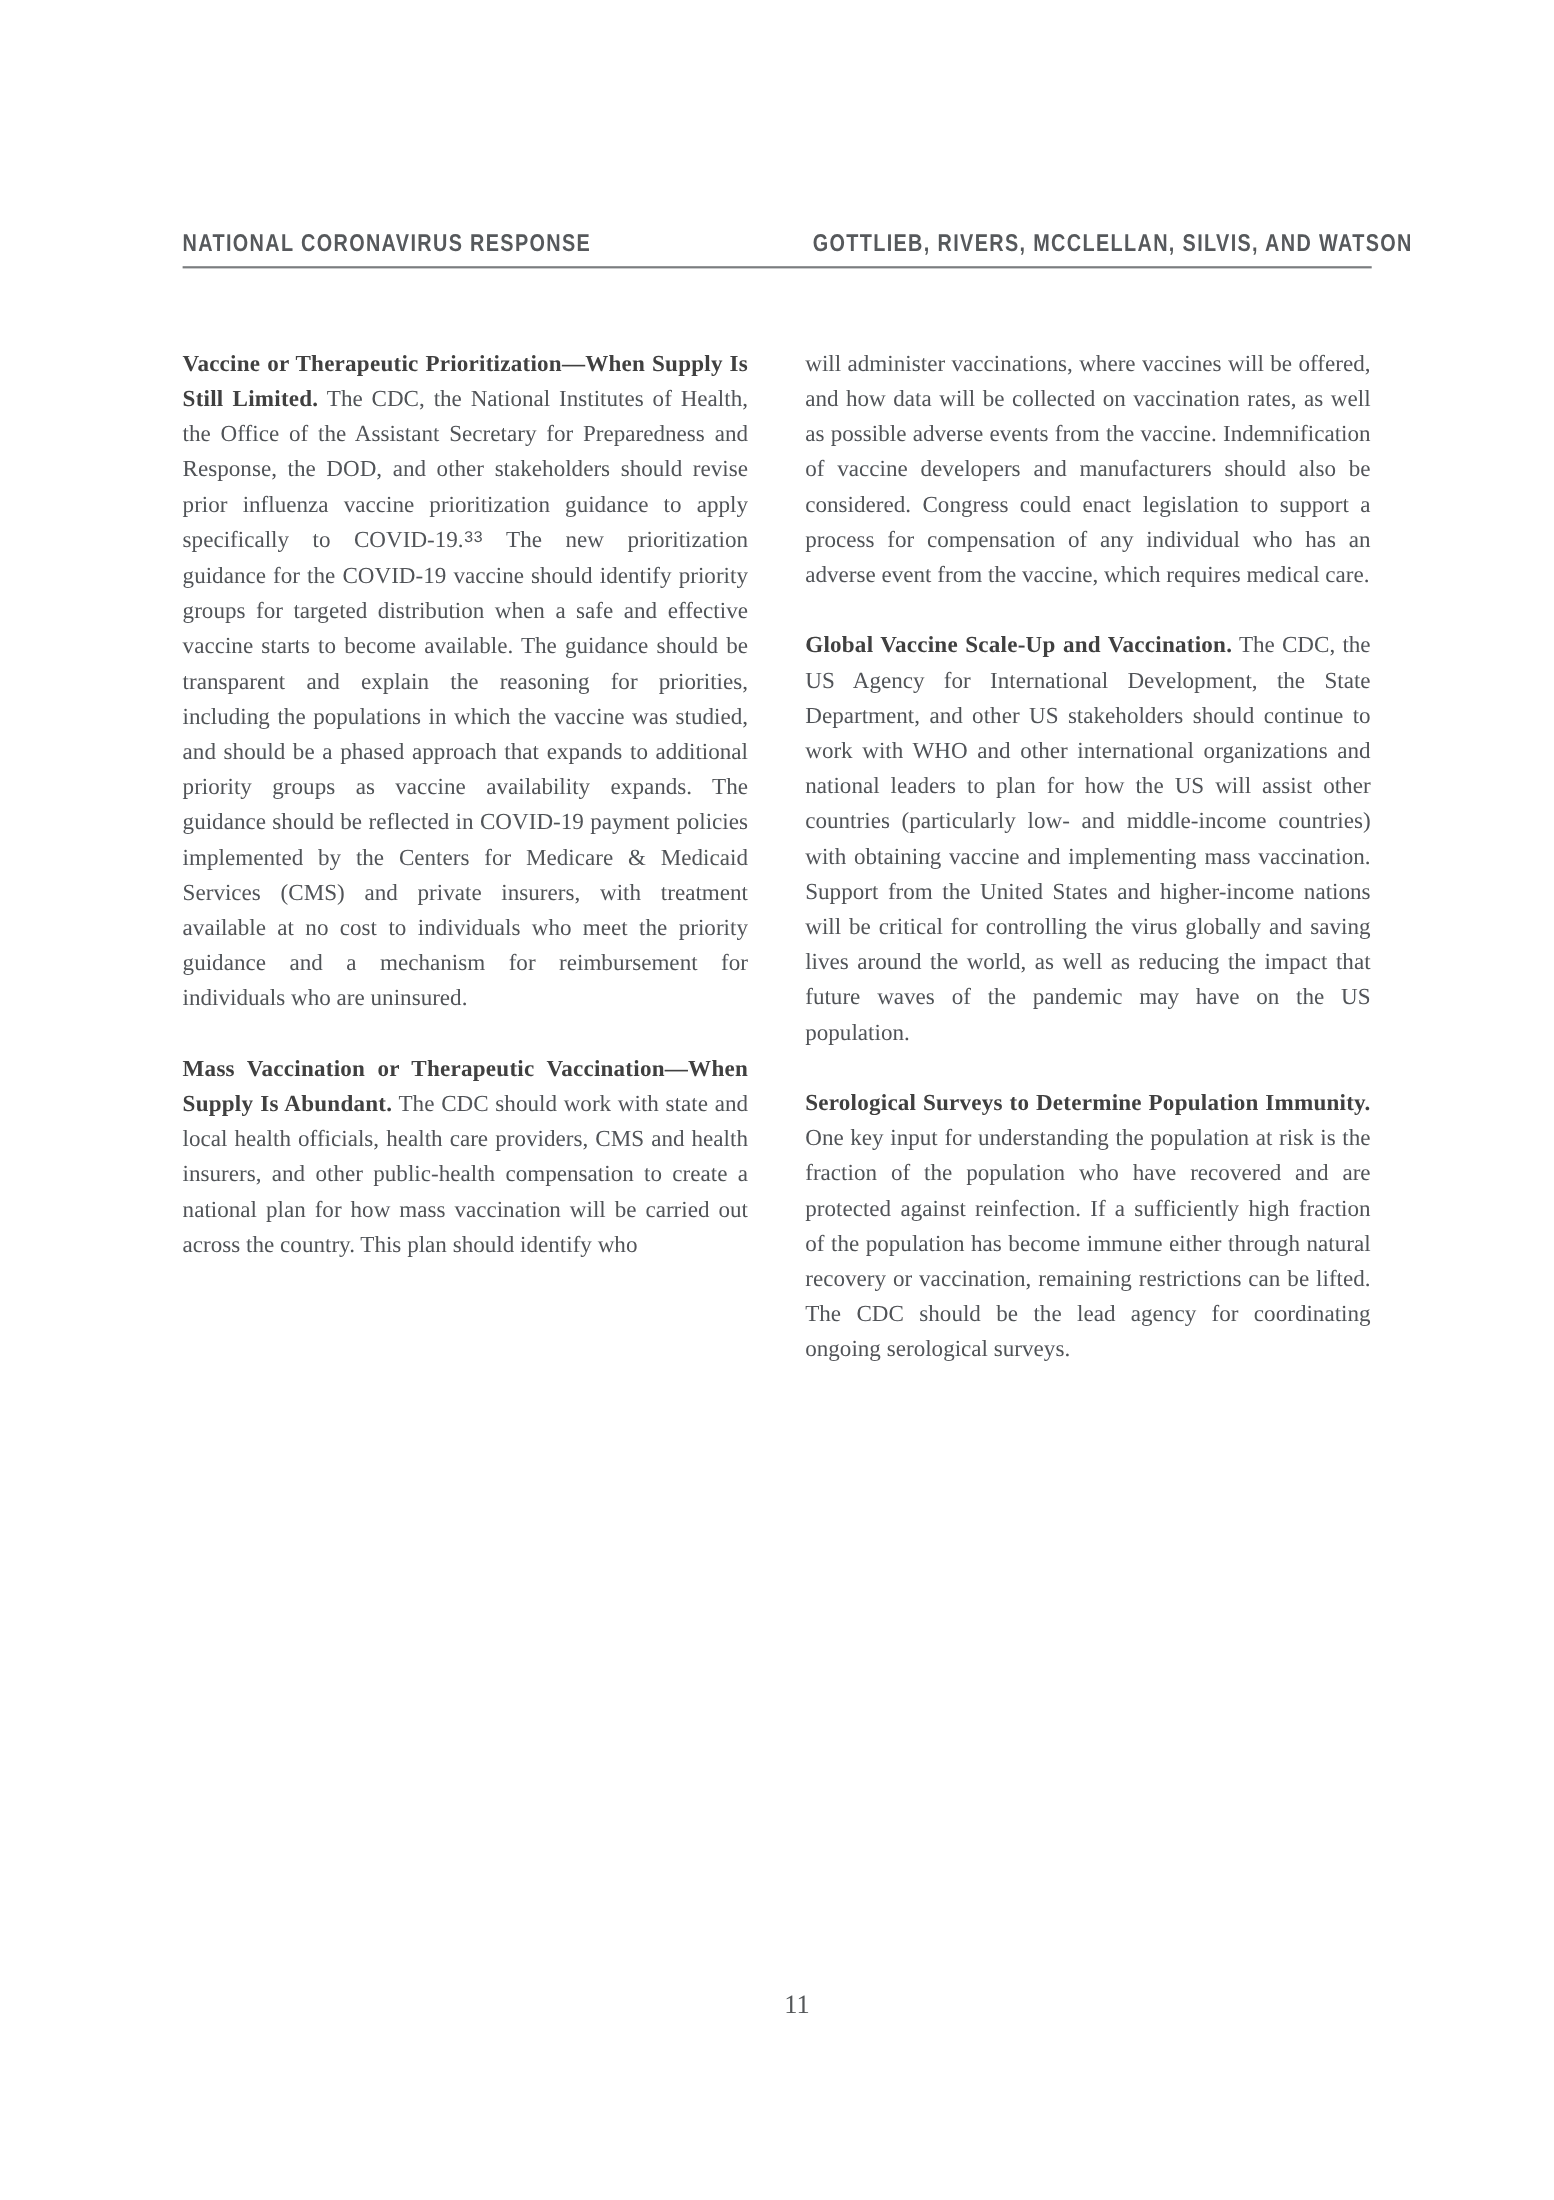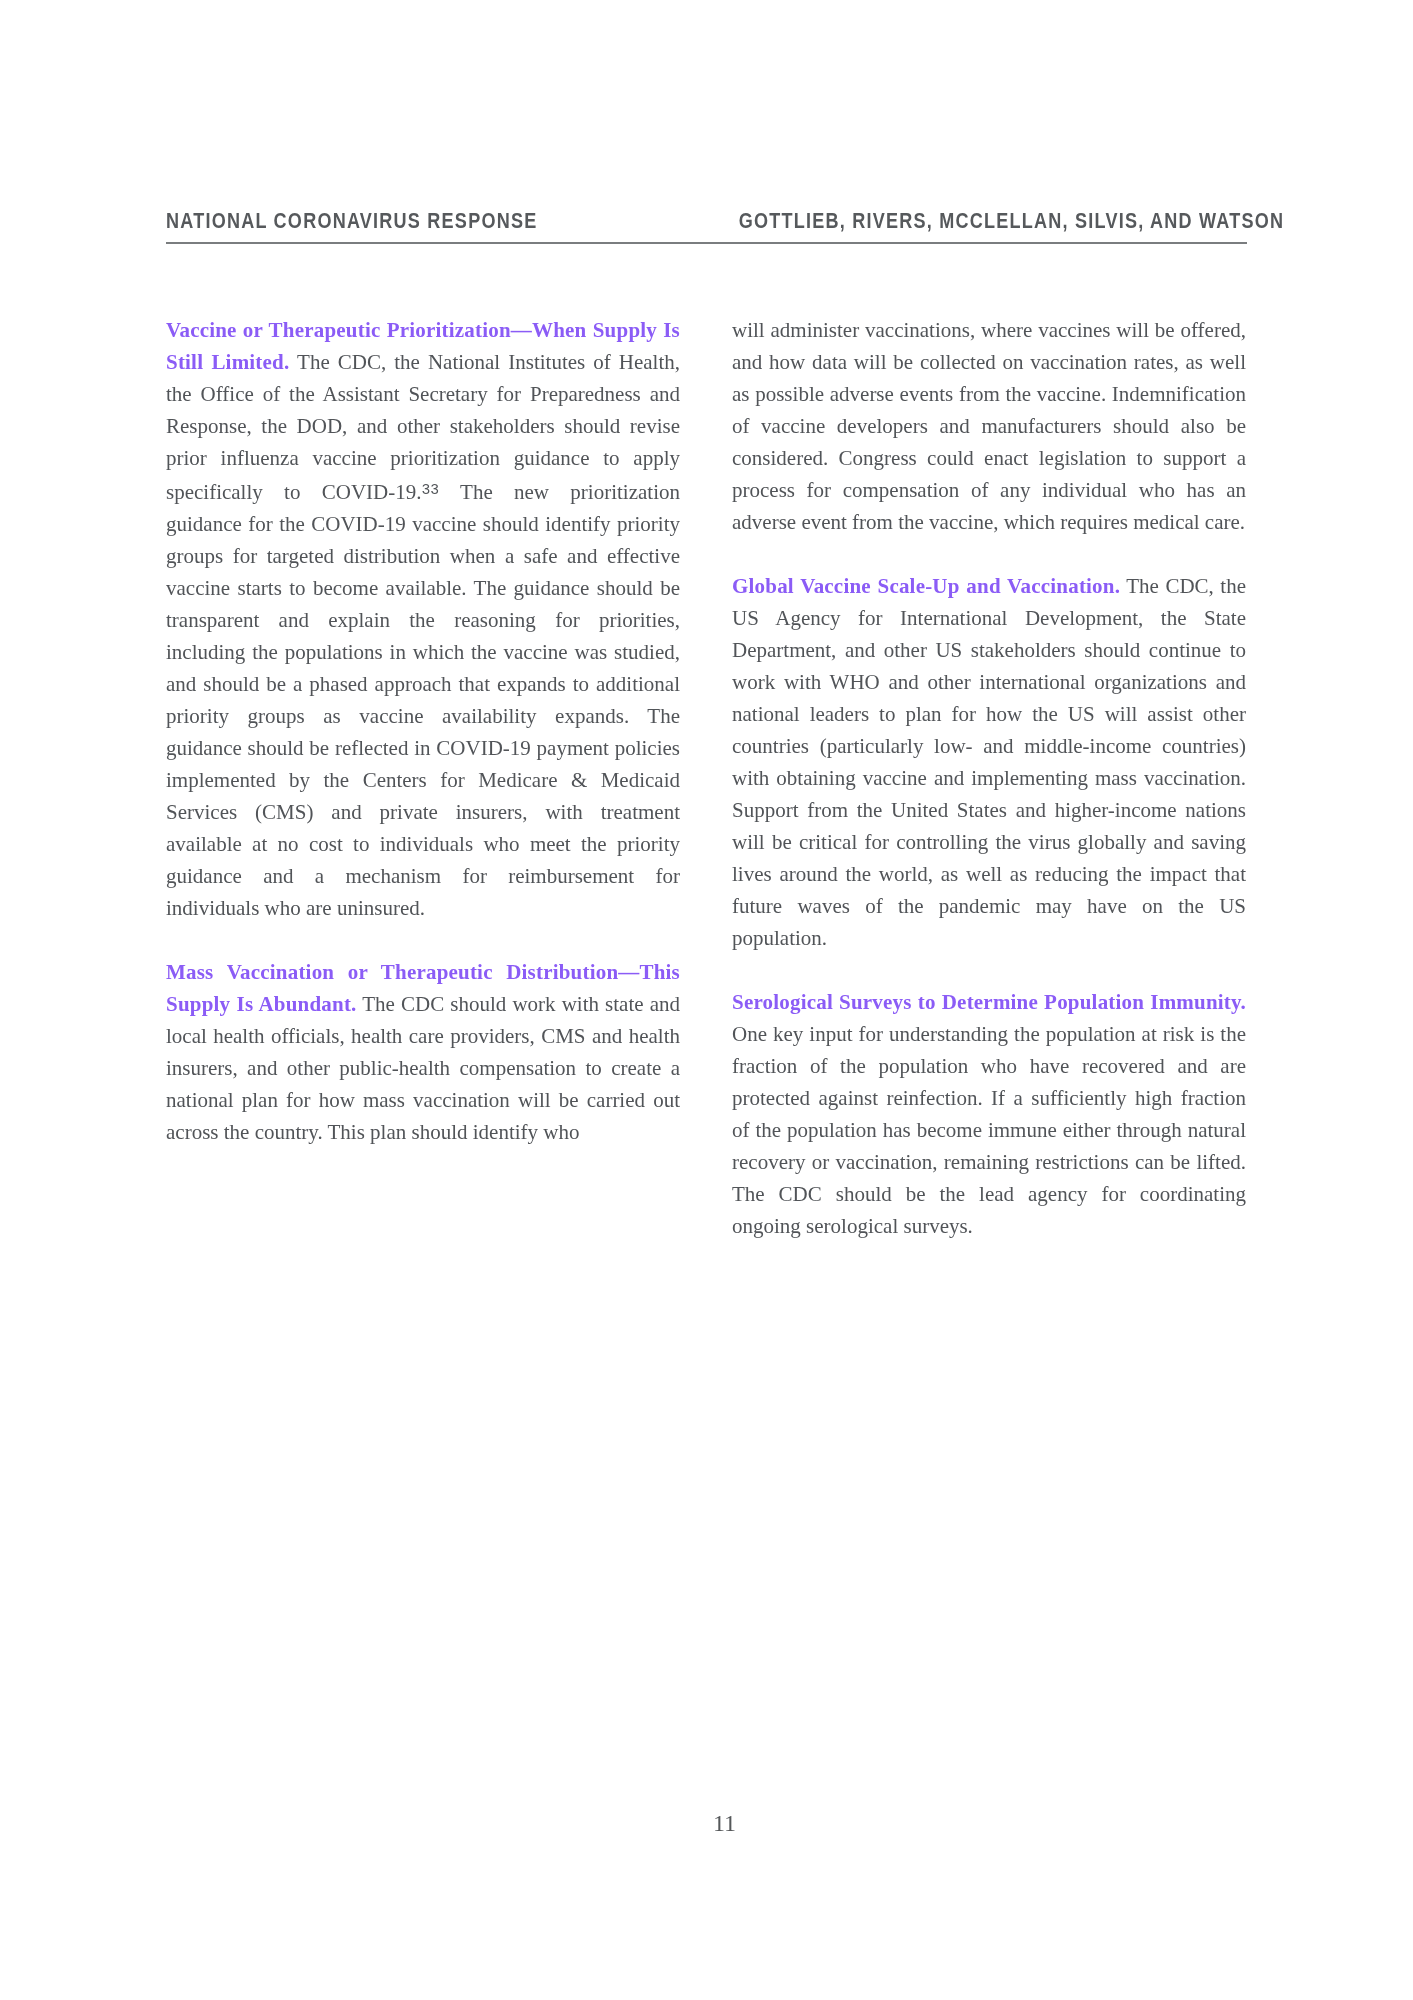--- a/index.html
+++ b/index.html
@@ -66,21 +66,21 @@
   .para {
     font-size: 21px;
     line-height: 32px;
     color: #515458;
     text-align: justify;
     margin: 0 0 32px 0;
   }
   .para:last-child { margin-bottom: 0; }
   .lead {
     font-weight: 700;
-    color: #8b5cf6;
+    color: #404040;
     letter-spacing: 0.2px;
   }
   .fn-ref {
     font-size: 0.7em;
     vertical-align: 0.32em;
     letter-spacing: 0;
     font-family: Liberation Mono, monospace;
   }
   
   .page-number {
@@ -104,21 +104,21 @@
   </div>
   <div class="header-rule"></div>
 
   <div class="columns">
 
     <div class="col">
 
 
       <p class="para"><span class="lead">Vaccine or Therapeutic Prioritization—When Supply Is Still Limited.</span> <span>The CDC, the National Institutes of Health, the Office of the Assistant Secretary for Preparedness and Response, the DOD, and other stakeholders should revise prior influenza vaccine prioritization guidance to apply specifically to COVID-19.</span><sup class="fn-ref">33</sup> <span>The new prioritization guidance for the COVID-19 vaccine should identify priority groups for targeted distribution when a safe and effective vaccine starts to become available. The guidance should be transparent and explain the reasoning for priorities, including the populations in which the vaccine was studied, and should be a phased approach that expands to additional priority groups as vaccine availability expands. The guidance should be reflected in COVID-19 payment policies implemented by the Centers for Medicare &amp; Medicaid Services (CMS) and private insurers, with treatment available at no cost to individuals who meet the priority guidance and a mechanism for reimbursement for individuals who are uninsured.</span></p>
 
-      <p class="para"><span class="lead">Mass Vaccination or Therapeutic Distribution—This Supply Is Abundant.</span> <span>The CDC should work with state and local health officials, health care providers, CMS and health insurers, and other public-health compensation to create a national plan for how mass vaccination will be carried out across the country. This plan should identify who</span></p>
+      <p class="para"><span class="lead">Mass Vaccination or Therapeutic Vaccination—When Supply Is Abundant.</span> <span>The CDC should work with state and local health officials, health care providers, CMS and health insurers, and other public-health compensation to create a national plan for how mass vaccination will be carried out across the country. This plan should identify who</span></p>
 
     </div>
 
     <div class="col">
 
       <p class="para"><span>will administer vaccinations, where vaccines will be offered, and how data will be collected on vaccination rates, as well as possible adverse events from the vaccine. Indemnification of vaccine developers and manufacturers should also be considered. Congress could enact legislation to support a process for compensation of any individual who has an adverse event from the vaccine, which requires medical care.</span></p>
 
       <p class="para"><span class="lead">Global Vaccine Scale-Up and Vaccination.</span> <span>The CDC, the US Agency for International Development, the State Department, and other US stakeholders should continue to work with WHO and other international organizations and national leaders to plan for how the US will assist other countries (particularly low- and middle-income countries) with obtaining vaccine and implementing mass vaccination. Support from the United States and higher-income nations will be critical for controlling the virus globally and saving lives around the world, as well as reducing the impact that future waves of the pandemic may have on the US population.</span></p>
 
       <p class="para"><span class="lead">Serological Surveys to Determine Population Immunity.</span> <span>One key input for understanding the population at risk is the fraction of the population who have recovered and are protected against reinfection. If a sufficiently high fraction of the population has become immune either through natural recovery or vaccination, remaining restrictions can be lifted. The CDC should be the lead agency for coordinating ongoing serological surveys.</span></p>

